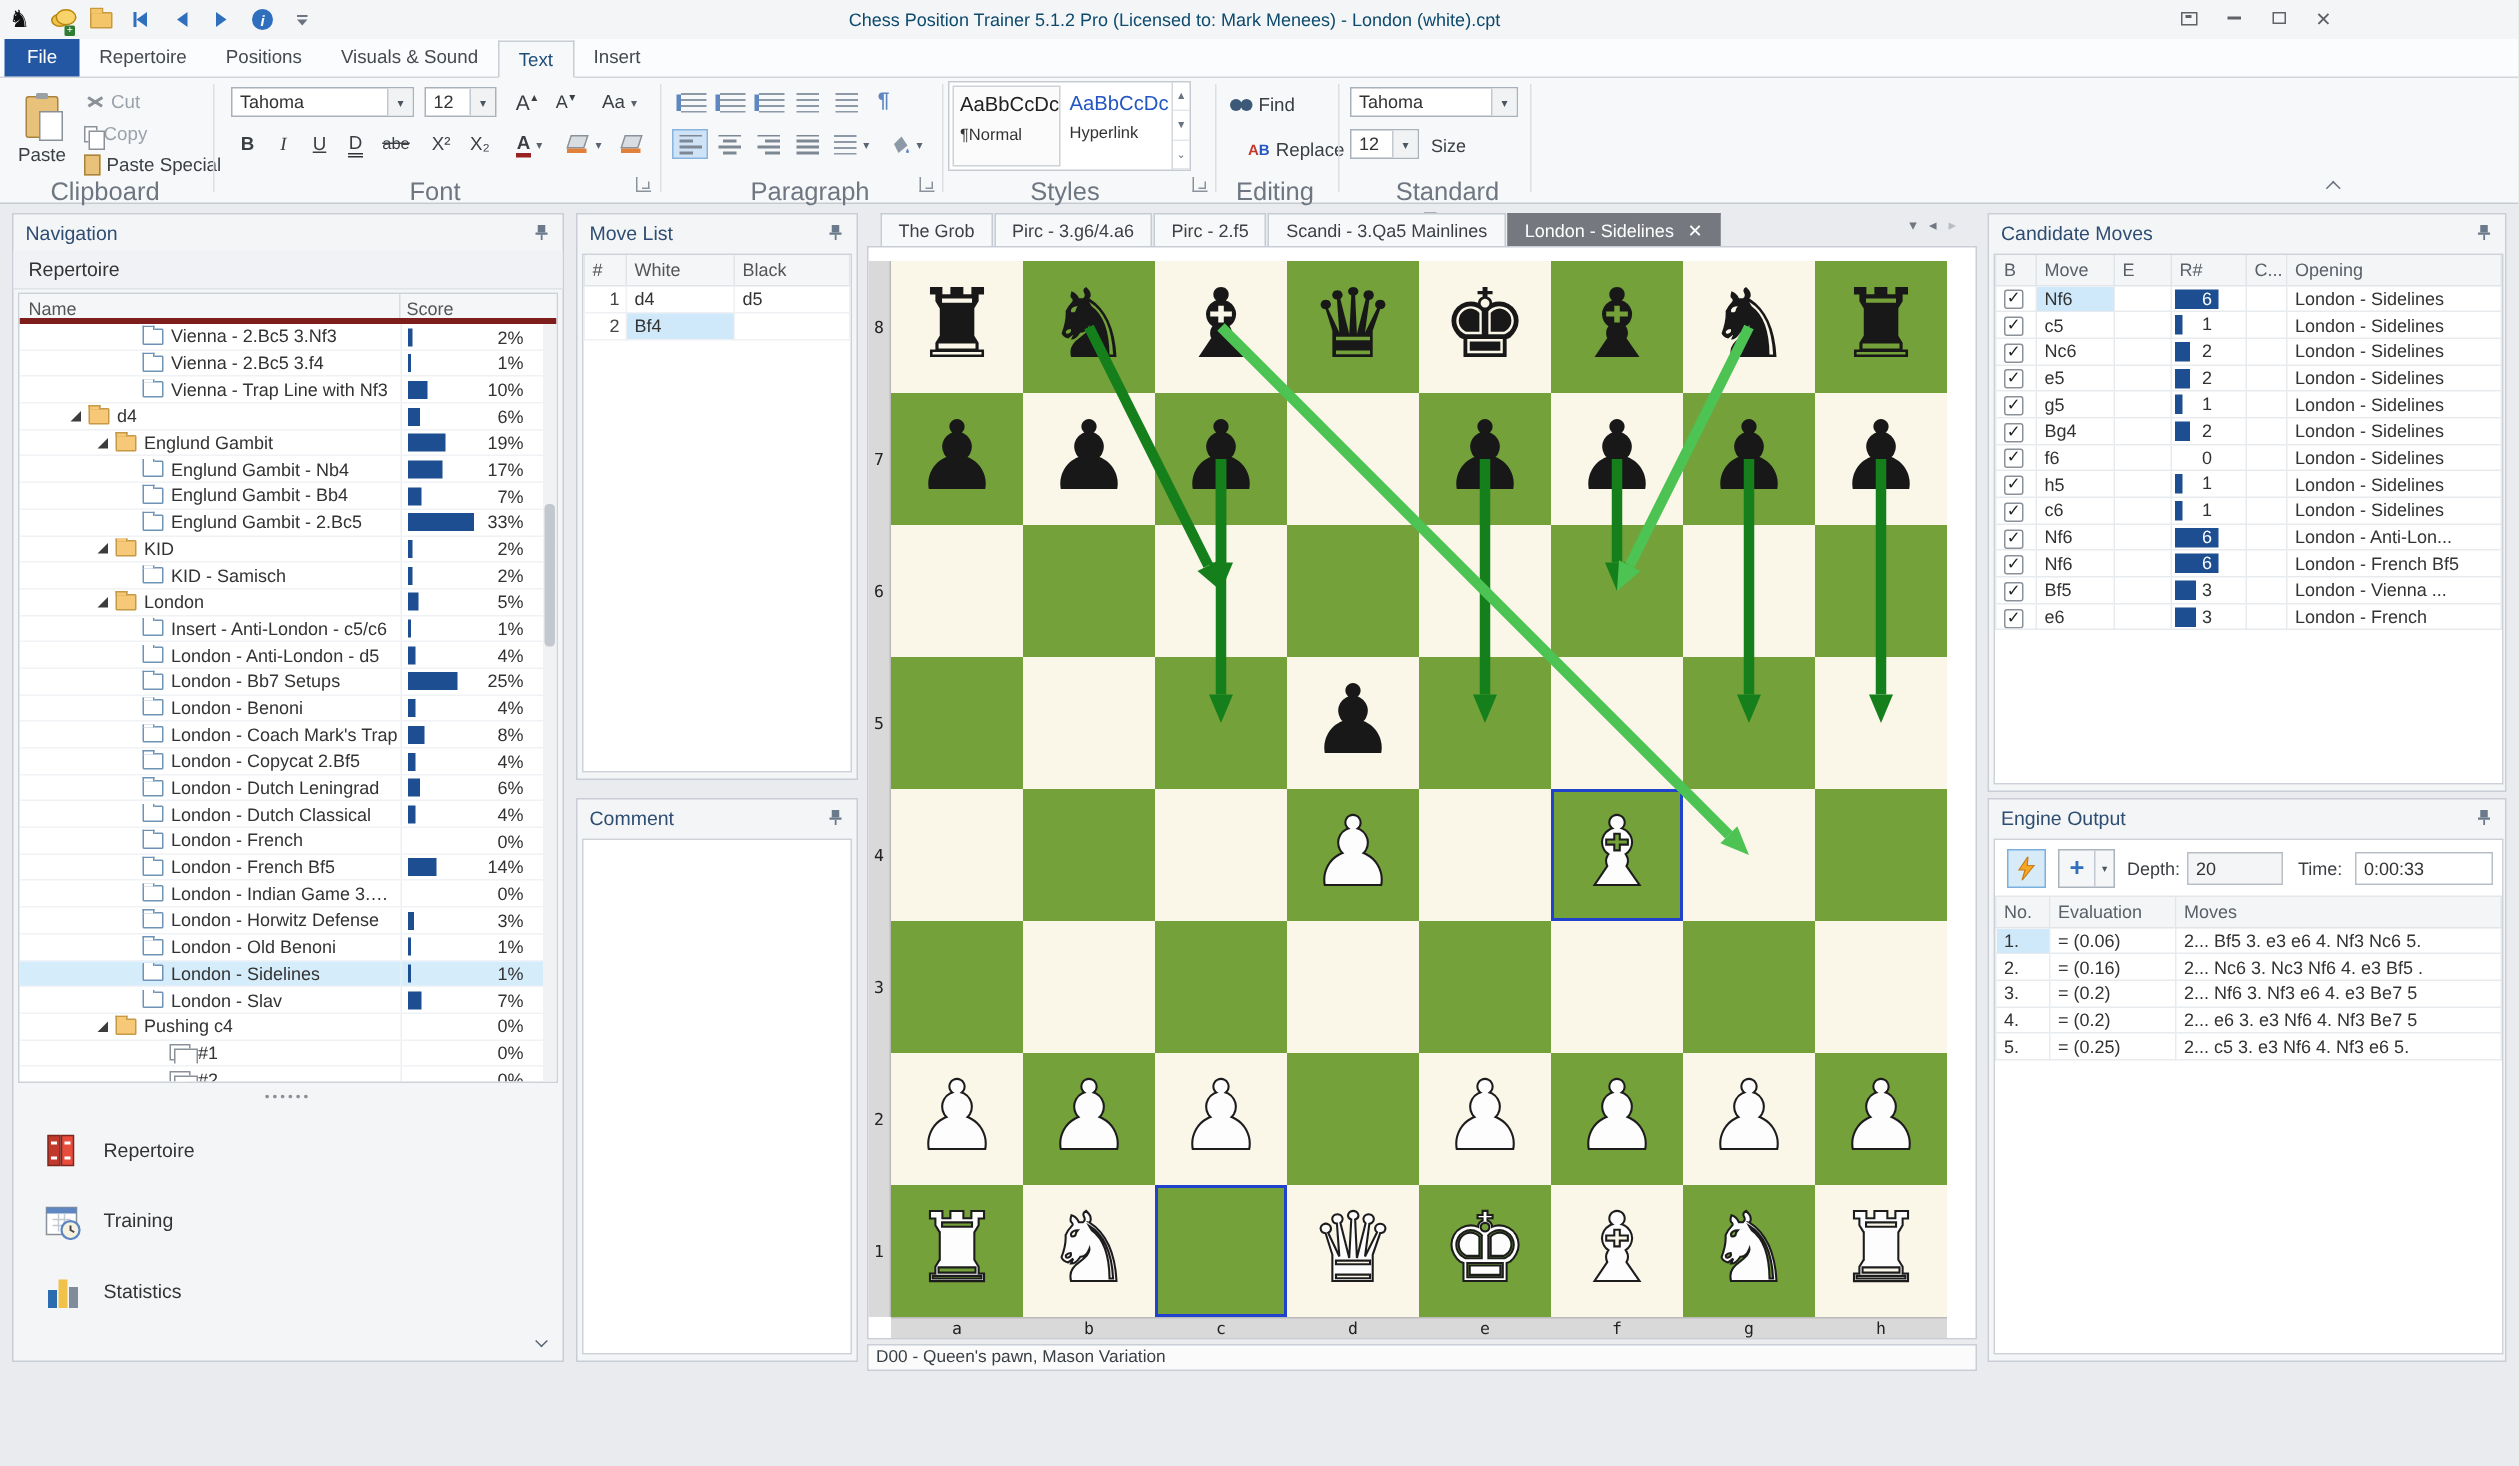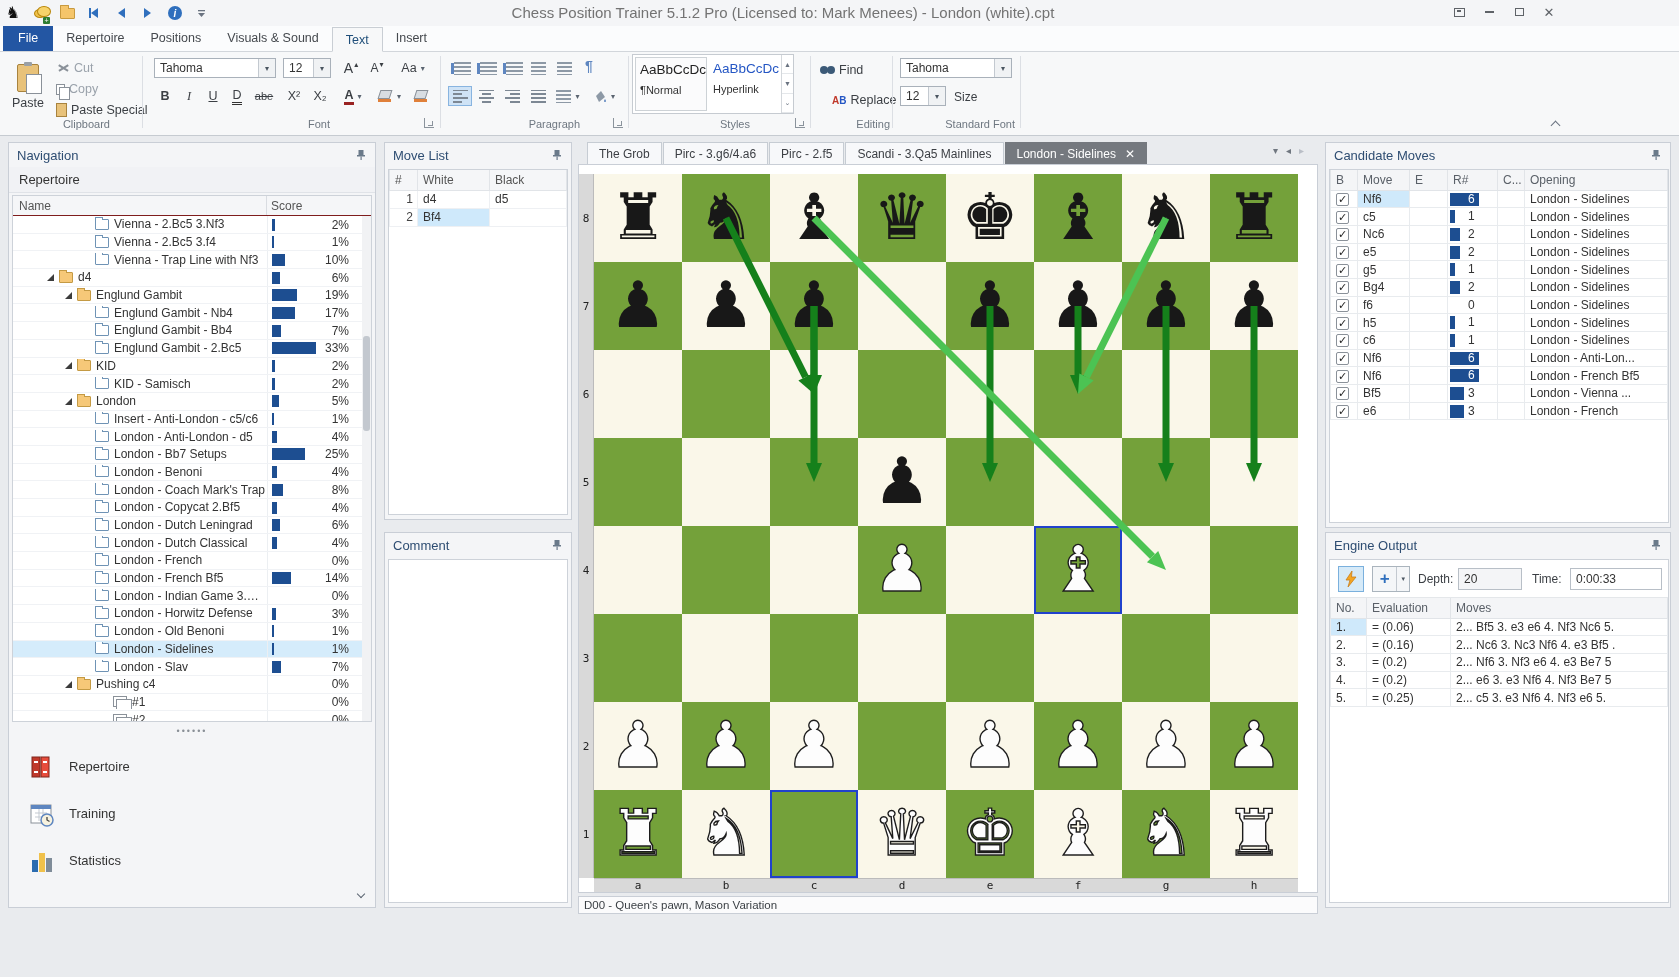--- a/index.html
+++ b/index.html
@@ -10,39 +10,39 @@
   
   .titlebar { position:absolute; left:0; top:0; width:1679px; height:26px; background:#f4f5f7; }
   .qat { position:absolute; left:4px; top:3px; display:flex; align-items:center; gap:9px; height:20px; }
   .qi { display:inline-flex; align-items:center; justify-content:center; width:18px; height:18px; }
   .knight-glyph { font-family:"DejaVu Sans",sans-serif; font-size:16px; color:#111; line-height:18px; }
   .coin { width:12px; height:9px; border-radius:50%; background:#f0c14b; border:1px solid #b8860b; position:relative; }
   .coin::after { content:""; position:absolute; left:2px; top:-4px; width:12px; height:9px; border-radius:50%; background:#f7d36a; border:1px solid #b8860b; }
   .plusbadge { position:absolute; right:-1px; bottom:-2px; width:7px; height:7px; background:#2e7d32; color:#fff; font-size:7px; line-height:7px; text-align:center; border-radius:1px; }
   .folder-shape { width:15px; height:11px; background:#f5c56a; border:1px solid #c89a3f; border-radius:1px; position:relative; }
   .folder-shape::before { content:""; position:absolute; left:-1px; top:-4px; width:7px; height:3px; background:#f5c56a; border:1px solid #c89a3f; border-bottom:none; border-radius:1px 1px 0 0; }
-  .wtitle { position:absolute; left:0; top:0; width:1566px; height:26px; text-align:center; line-height:26px; font-size:15px; color:#737373; }
+  .wtitle { position:absolute; left:0; top:0; width:1566px; height:26px; text-align:center; line-height:26px; font-size:12px; color:#0c4a6e; }
   .winbtns { position:absolute; left:1448px; top:2px; display:flex; gap:8px; align-items:center; height:20px; }
   .wbtn { width:22px; height:20px; display:flex; align-items:center; justify-content:center; color:#5f6368; }
   .ico-min { width:9px; height:2px; background:#5f6368; }
   .ico-max { width:9px; height:8px; border:1.5px solid #5f6368; }
   .ico-close { font-size:13px; line-height:13px; color:#5f6368; }
   .ico-ribopts { width:11px; height:9px; border:1.5px solid #5f6368; position:relative; }
   .ico-ribopts::after { content:""; position:absolute; left:2px; top:1px; width:4px; height:2px; background:#5f6368; }
 
   
   .tabrow { position:absolute; left:0; top:26px; width:1679px; height:26px; background:#fbfcfd; border-bottom:1px solid #d2d6db; display:flex; align-items:flex-end; padding-left:3px; }
   .rtab { height:25px; line-height:25px; padding:0 13px; font-size:12.5px; color:#45494e; cursor:default; }
   .rtab.file { background:#2356a3; color:#fff; padding:0 15px; }
   .rtab.active { background:#f7f8f9; border:1px solid #c9ced4; border-bottom:1px solid #f7f8f9; margin-bottom:-1px; color:#1f4e79; }
 
   
   .ribbon { position:absolute; left:0; top:52px; width:1679px; height:84px; background:#f7f8f9; border-bottom:1px solid #c6cbd1; }
   .gsep { position:absolute; top:4px; width:1px; height:72px; background:#dcdfe4; }
-  .glabel { position:absolute; top:66px; font-size:11px; color:#6e7781; text-align:right; }
+  .glabel { position:absolute; top:66px; font-size:17px; color:#6e7781; text-align:center; }
   .launcher { position:absolute; top:66px; width:10px; height:10px; border-left:1px solid #8a939c; border-bottom:1px solid #8a939c; }
   .launcher::after { content:""; position:absolute; right:1px; bottom:1px; width:4px; height:4px; border-right:1.5px solid #8a939c; border-bottom:1.5px solid #8a939c; }
   .rbtn { position:absolute; height:20px; display:flex; align-items:center; justify-content:center; font-size:12.5px; color:#3b3f44; gap:4px; }
   .rbtn.active { background:#cfe3f6; border:1px solid #88b4e0; }
   .rbtn.disabled { color:#9aa2ab; }
   .combo { position:absolute; background:#fff; border:1px solid #a9b1ba; display:flex; align-items:stretch; height:20px; }
   .combo .cv { flex:1; padding:0 5px; line-height:18px; font-size:12px; color:#333; }
   .combo .ca { width:17px; border-left:1px solid #c3c9d0; background:#f0f2f4; display:flex; align-items:center; justify-content:center; font-size:8px; color:#4a5burga0; color:#4a5560; }
   .paste-icon { width:22px; height:28px; background:#e8c27a; border:1px solid #a8833e; border-radius:2px; position:relative; }
   .paste-icon::before { content:""; position:absolute; left:6px; top:-3px; width:8px; height:4px; background:#9aa0a6; border-radius:1px; }
@@ -91,21 +91,21 @@
   
   .panel { position:absolute; background:#f4f5f7; border:1px solid #c9ced6; }
   .phead { height:24px; display:flex; align-items:center; padding:0 8px; color:#2e4d72; font-size:13px; }
   .pin { margin-left:auto; width:12px; height:12px; }
   .contentbox { position:absolute; background:#fff; border:1px solid #cdd2d9; }
 
   
   #navpanel { left:8px; top:142px; width:368px; height:766px; }
   .navsection { height:26px; line-height:26px; padding-left:10px; font-size:13px; color:#333; border-bottom:1px solid #e0e3e8; background:#f1f2f5; }
   #treebox { left:3px; top:52px; width:360px; height:527px; overflow:hidden; }
-  .thead { display:flex; height:20px; background:#f5f6f8; border-bottom:1px solid #7f1d1d; color:#555; }
+  .thead { display:flex; height:20px; background:#f5f6f8; border-bottom:4px solid #7f1d1d; color:#555; }
   .thead .c1 { width:254px; padding-left:6px; line-height:20px; border-right:1px solid #d9dce1; }
   .thead .c2 { flex:1; padding-left:4px; line-height:20px; }
   #treerows { height:505px; overflow:hidden; position:relative; }
   .trow { display:flex; height:17.7px; align-items:center; border-bottom:1px solid #f0f2f5; }
   .trow.sel { background:#d5ecfb; }
   .tname { width:254px; display:flex; align-items:center; overflow:hidden; white-space:nowrap; }
   .exp { width:0; height:0; border-bottom:7px solid #3c3c3c; border-left:7px solid transparent; margin-right:5px; flex:none; }
   .fico { flex:none; width:14px; height:11px; margin-right:5px; position:relative; }
   .fico.folder { background:#f6c878; border:1px solid #c49a44; border-radius:1px; }
   .fico.folder::before { content:""; position:absolute; left:-1px; top:-3px; width:6px; height:2px; background:#f6c878; border:1px solid #c49a44; border-bottom:none; }

